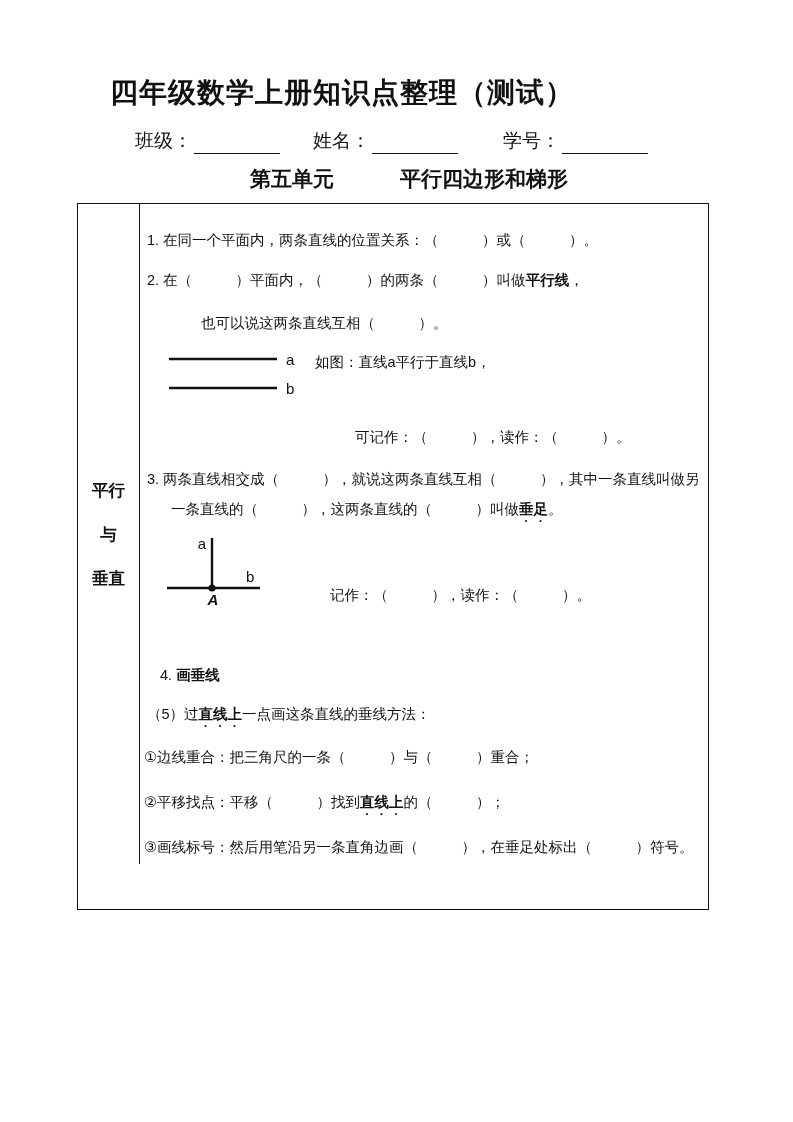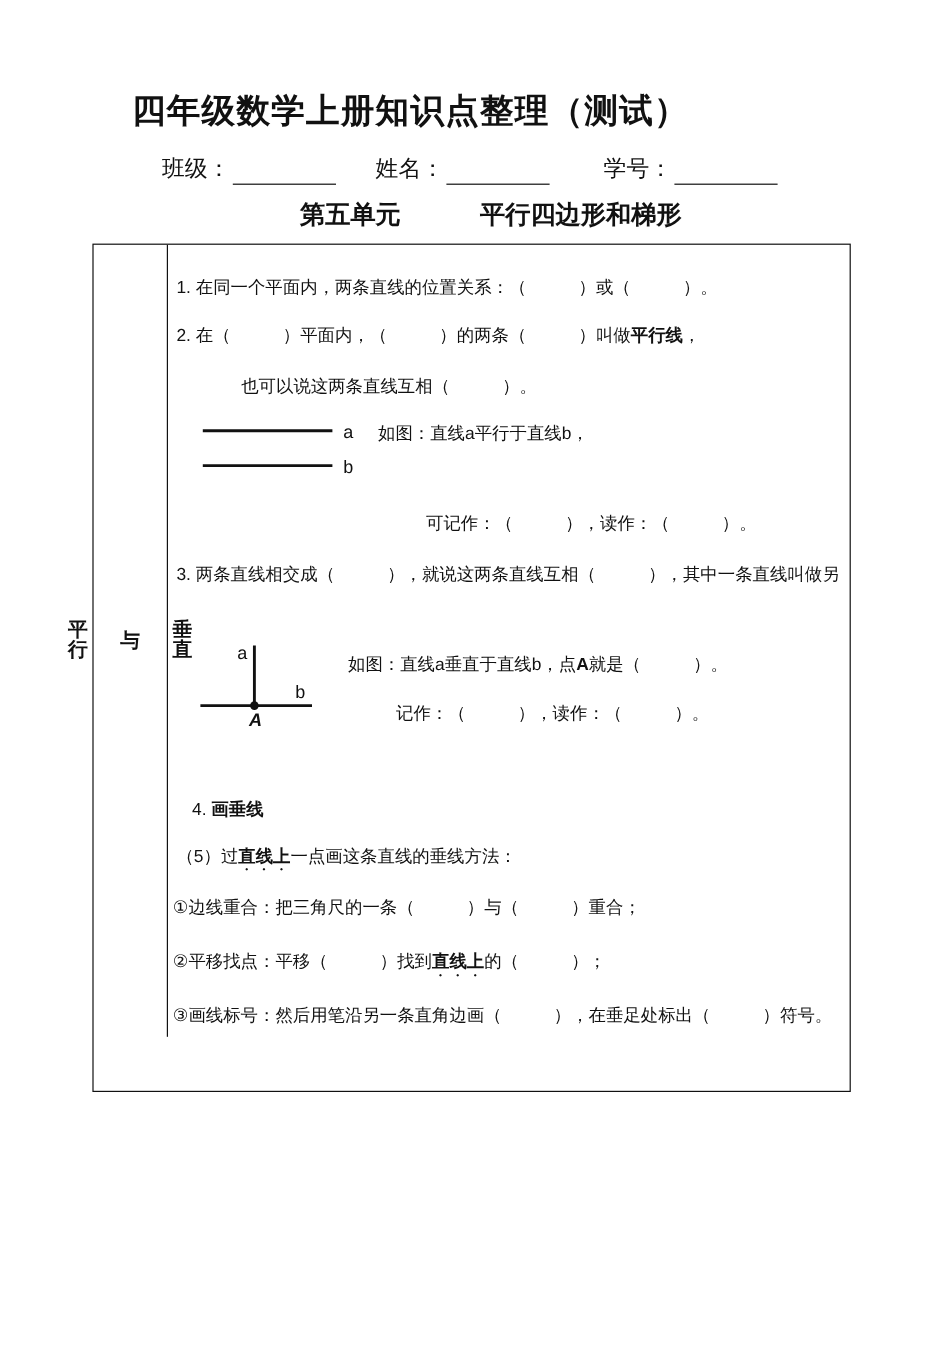--- a/index.html
+++ b/index.html
@@ -17,21 +17,21 @@
   .fline{display:inline-block;width:86px;height:15px;border-bottom:1.5px solid #111;vertical-align:bottom;margin-left:2px;}
   .unit{position:absolute;top:165px;left:0;width:793px;font-size:21px;font-weight:bold;}
   .unit .u1{position:absolute;left:250px;top:0;}
   .unit .u2{position:absolute;left:400px;top:0;}
   .tbl{position:absolute;left:77px;top:203px;width:632px;height:707px;border:1.5px solid #111;box-sizing:border-box;}
   .thead{display:flex;height:45px;border-bottom:1.5px solid #111;box-sizing:border-box;}
   .tbody{display:flex;height:660px;}
   .c1{width:62px;border-right:1.5px solid #111;box-sizing:border-box;flex:none;}
   .c2{flex:1;box-sizing:border-box;}
   .th{display:flex;align-items:center;justify-content:center;font-weight:bold;font-size:16.5px;}
-  .rowlabel{display:flex;flex-direction:row;align-items:center;justify-content:center;gap:27px;
+  .rowlabel{display:flex;flex-direction:column;align-items:center;justify-content:center;gap:27px;
     font-weight:bold;font-size:16.5px;line-height:17px;}
   .content{position:relative;font-size:14.5px;line-height:16px;text-align:center;}
   .ln{position:absolute;white-space:nowrap;}
   .b{font-weight:bold;}
   .em-dots{
     font-weight:bold;
     -webkit-text-emphasis:dot;-webkit-text-emphasis-position:under;
     text-emphasis:dot;text-emphasis-position:under right;
   }
   
@@ -95,31 +95,31 @@
         <line x1="4" y1="10" x2="112" y2="10"></line>
         <text x="121" y="16">a</text>
         <line x1="4" y1="39" x2="112" y2="39"></line>
         <text x="121" y="45">b</text>
       </svg>
 
       <div class="ln ln-parc1"><span>如图：直线a平行于直线b，</span></div>
       <div class="ln ln-parc2"><span>可记作：（　　　），读作：（　　　）。</span></div>
 
       <div class="ln ln-item3a"><span>3. 两条直线相交成（　　　），就说这两条直线互相（　　　），其中一条直线叫做另</span></div>
+      <div class="ln ln-item3b"><span>一条直线的（　　　），这两条直线的（　　　）叫做</span><span class="b em-dots">垂足</span><span>。</span></div>
 
       <svg class="diag diag-perp" width="130" height="78" viewBox="0 0 130 78">
         <line x1="52" y1="6" x2="52" y2="56"></line>
         <line x1="7" y1="56" x2="100" y2="56"></line>
         <circle cx="52" cy="56" r="3.6"></circle>
         <text x="46" y="17" text-anchor="end">a</text>
         <text x="86" y="50">b</text>
         <text class="ptA" x="53" y="73" text-anchor="middle">A</text>
       </svg>
 
-      <div class="ln ln-perpc1"><span>如图：直线a垂直于直线b，点</span><span class="b">A</span><span>就是（　　　）。</span></div>
       <div class="ln ln-perpc2"><span>记作：（　　　），读作：（　　　）。</span></div>
 
       <div class="ln ln-item4"><span>4. </span><span class="b">画垂线</span></div>
       <div class="ln ln-item41"><span>（5）过</span><span class="b em-dots">直线上</span><span>一点画这条直线的垂线方法：</span></div>
       <div class="ln ln-step2"><span>②平移找点：平移（　　　）找到</span><span class="b em-dots">直线上</span><span>的（　　　）；</span></div>
       <div class="ln ln-step1"><span>①边线重合：把三角尺的一条（　　　）与（　　　）重合；</span></div>
       <div class="ln ln-step3"><span>③画线标号：然后用笔沿另一条直角边画（　　　），在垂足处标出（　　　）符号。</span></div>
     </div>
   </div>
 </div>

